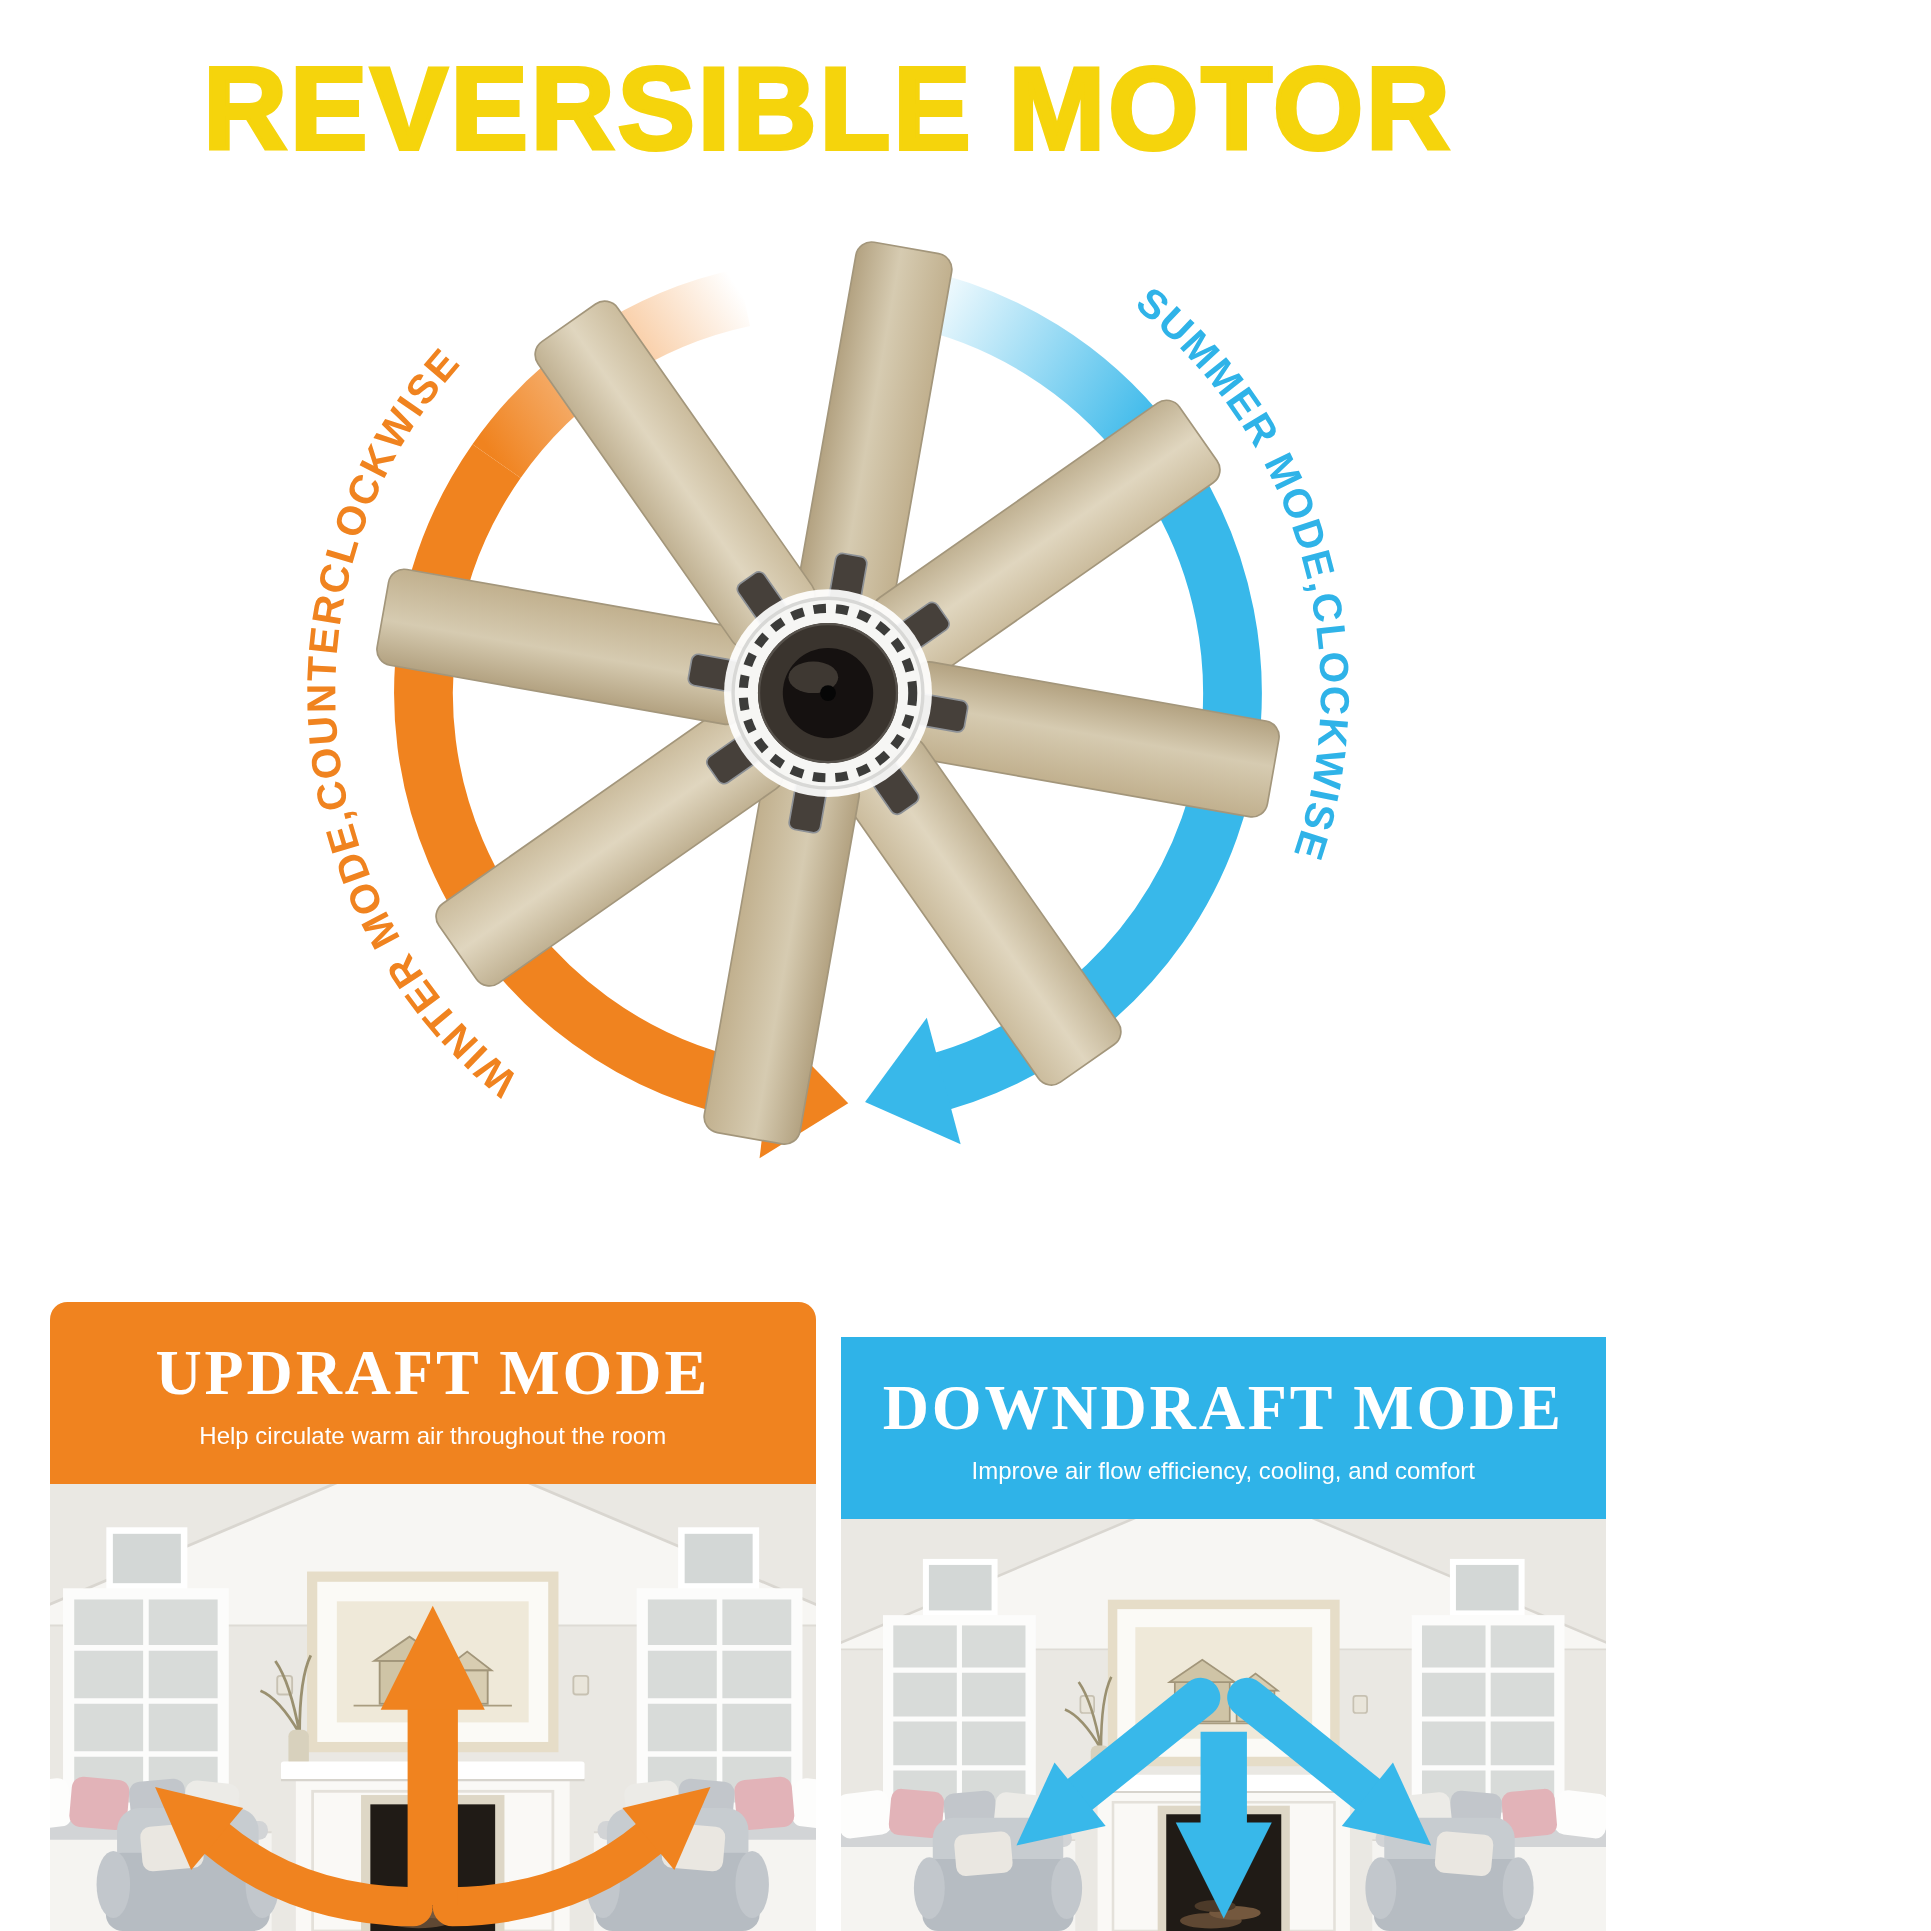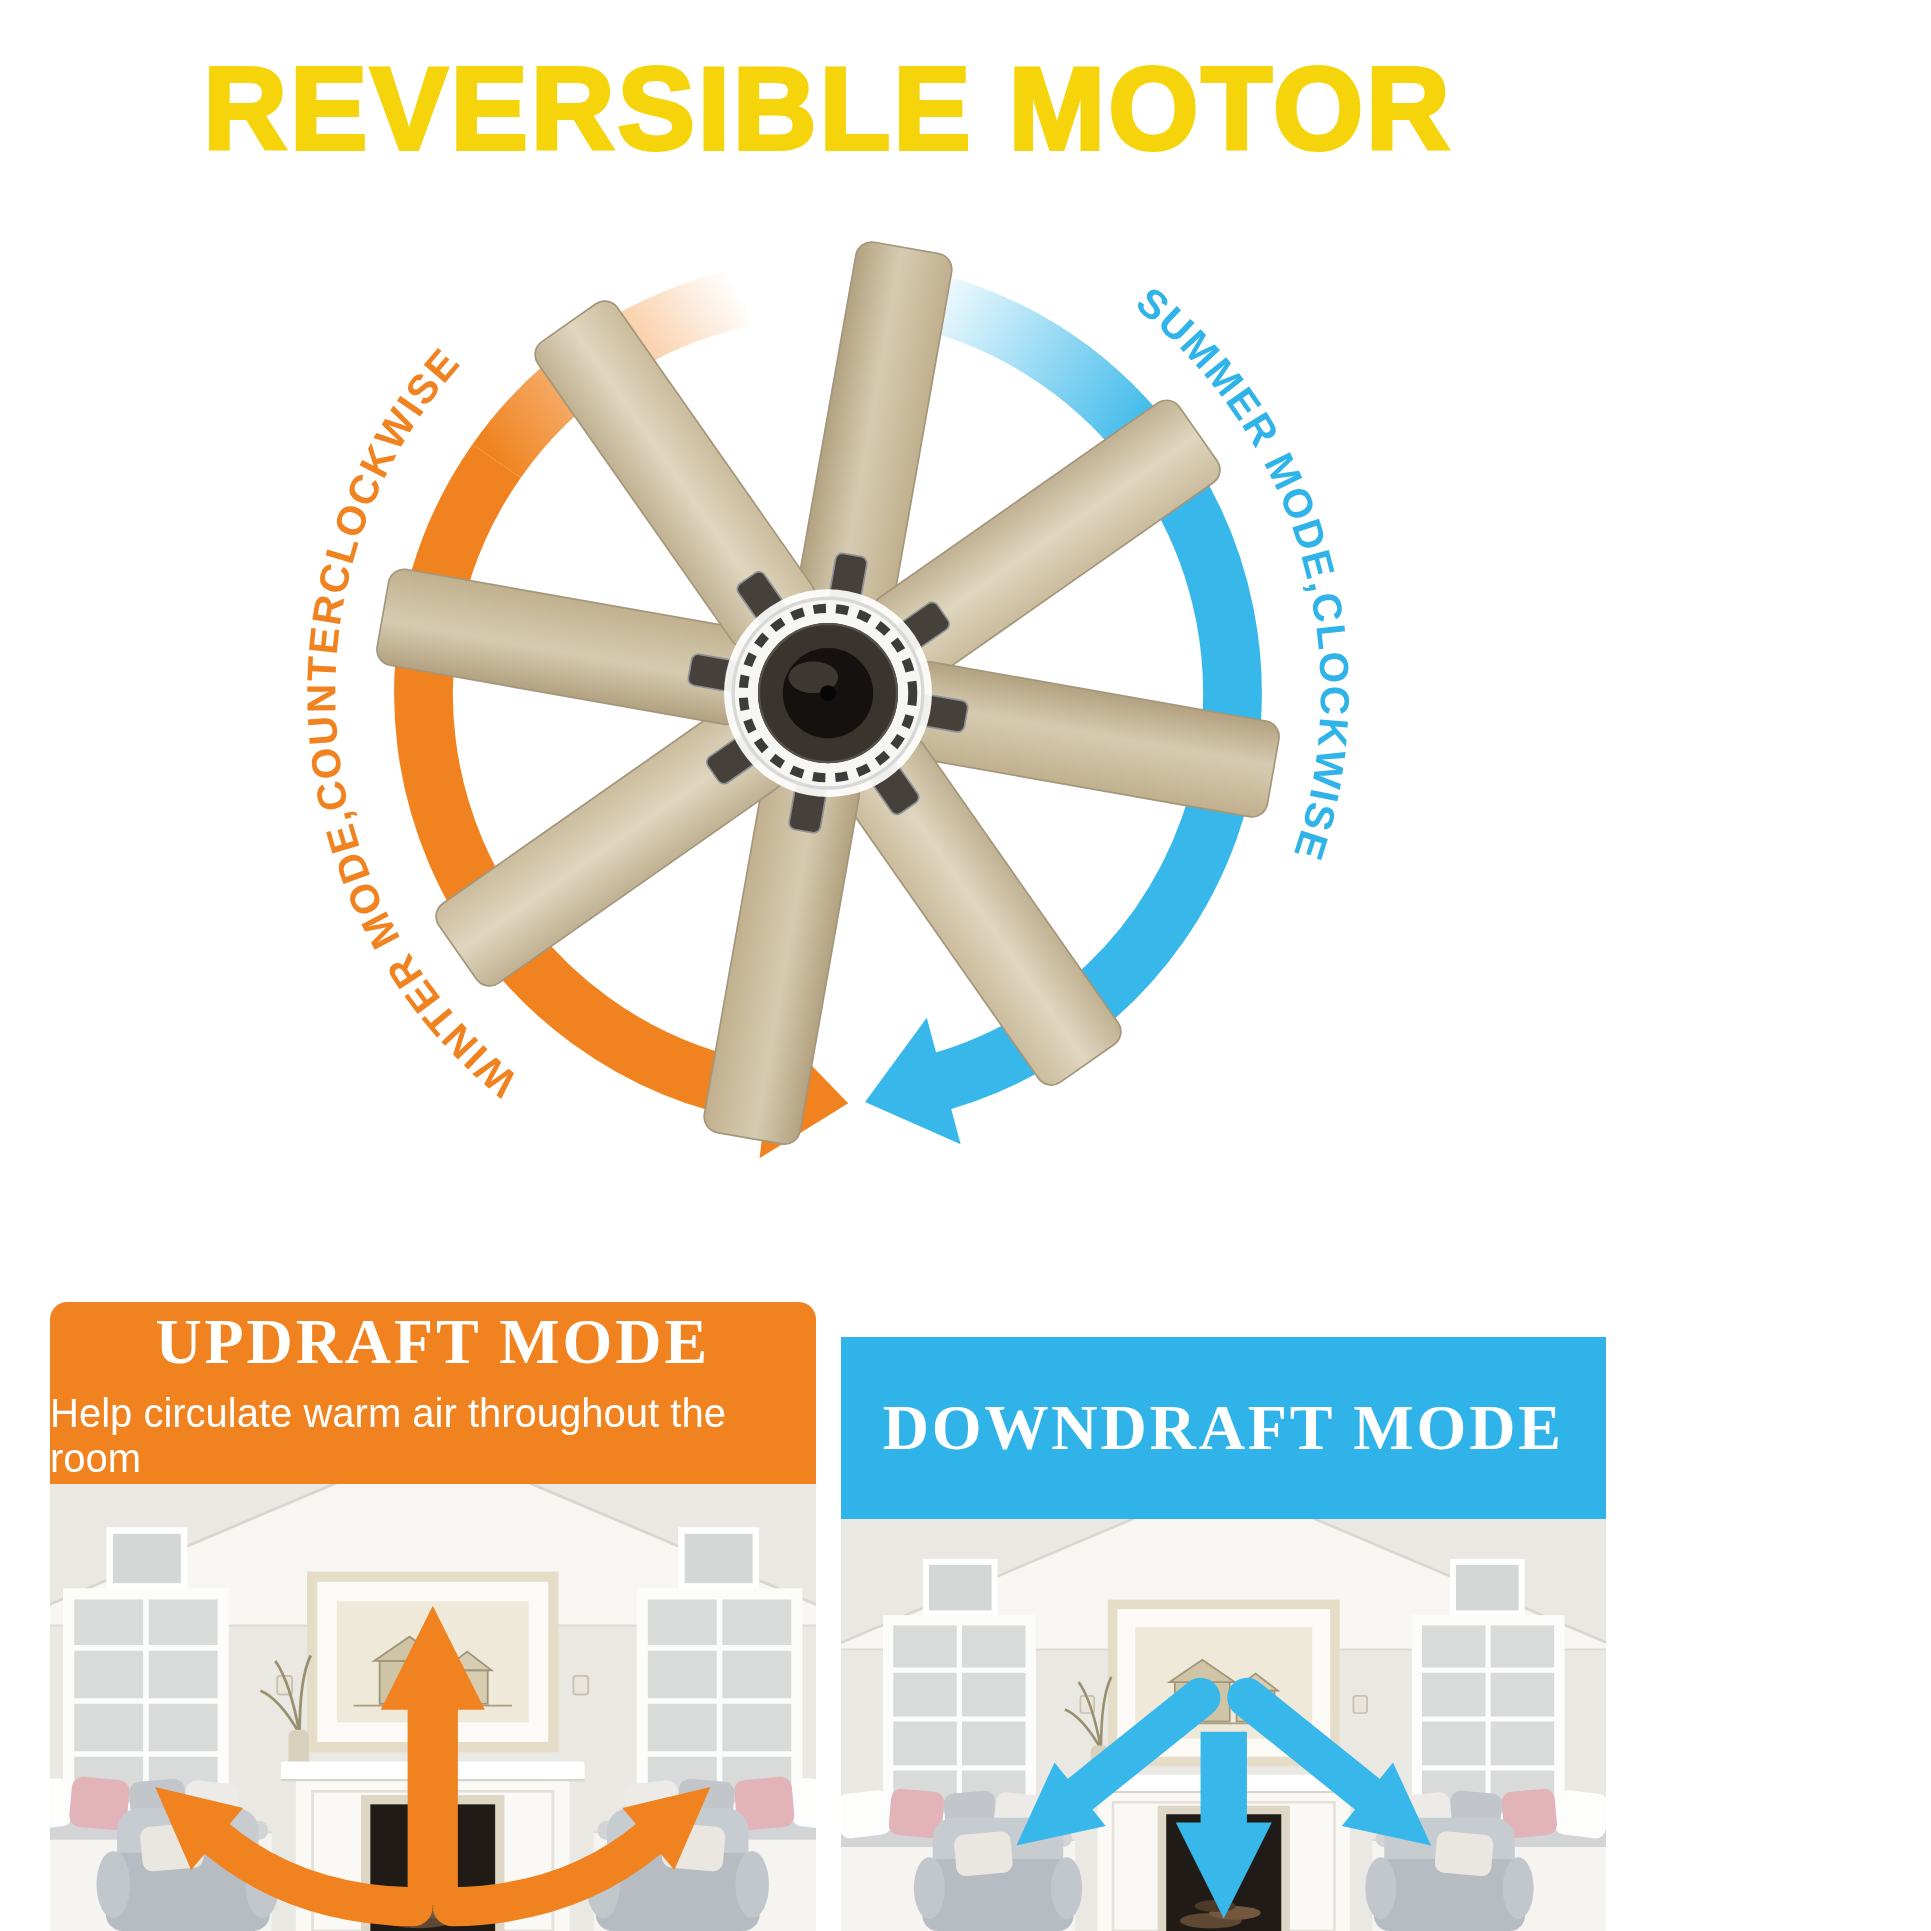--- a/index.html
+++ b/index.html
@@ -22,21 +22,21 @@
 
   .modes{position:absolute;left:50px;right:50px;top:1302px;bottom:0;
     display:flex;gap:25px;}
   .panel{flex:1;display:flex;flex-direction:column;border-radius:17.4px 17.4px 0 0;overflow:hidden;}
   .head{height:182px;display:flex;flex-direction:column;align-items:center;
     justify-content:center;gap:11.6px;color:#fff;}
   .head.orange{background:var(--winter-orange,#f0831f);}
   .head.blue{background:var(--summer-blue,#2fb3e8);margin-top:35px;}
   .head h2{margin:0;font-family:"Liberation Serif",serif;font-size:64px;
     font-weight:700;letter-spacing:2.9px;}
-  .head p{margin:0;font-size:40px;font-weight:400;}
+  .head p{margin:0;font-size:24px;font-weight:400;}
   .photo{flex:1;background:#eae8e3;}
   .photo svg{display:block;width:100%;height:100%;}
   .defs-svg{position:absolute;width:0;height:0;}
 </style>
 </head>
 <body>
 
 <svg class="defs-svg" aria-hidden="true">
   <defs>
     <marker id="ah-o" viewBox="0 0 10 10" refX="0.6" refY="5" markerWidth="2.3" markerHeight="2.3" orient="auto-start-reverse">
@@ -245,20 +245,21 @@
         <svg viewBox="0 0 930 480" preserveAspectRatio="xMidYMid slice">
           <use href="#room-scene"></use>
           <use href="#updraft-arrows"></use>
         </svg>
       </div>
     </section>
 
     <section class="panel">
       <header class="head blue">
         <h2>DOWNDRAFT MODE</h2>
+        <p>Improve air flow efficiency, cooling, and comfort</p>
       </header>
       <div class="photo">
         <svg viewBox="0 0 930 480" preserveAspectRatio="xMidYMid slice">
           <use href="#room-scene"></use>
           <use href="#downdraft-arrows"></use>
         </svg>
       </div>
     </section>
 
   </div>

